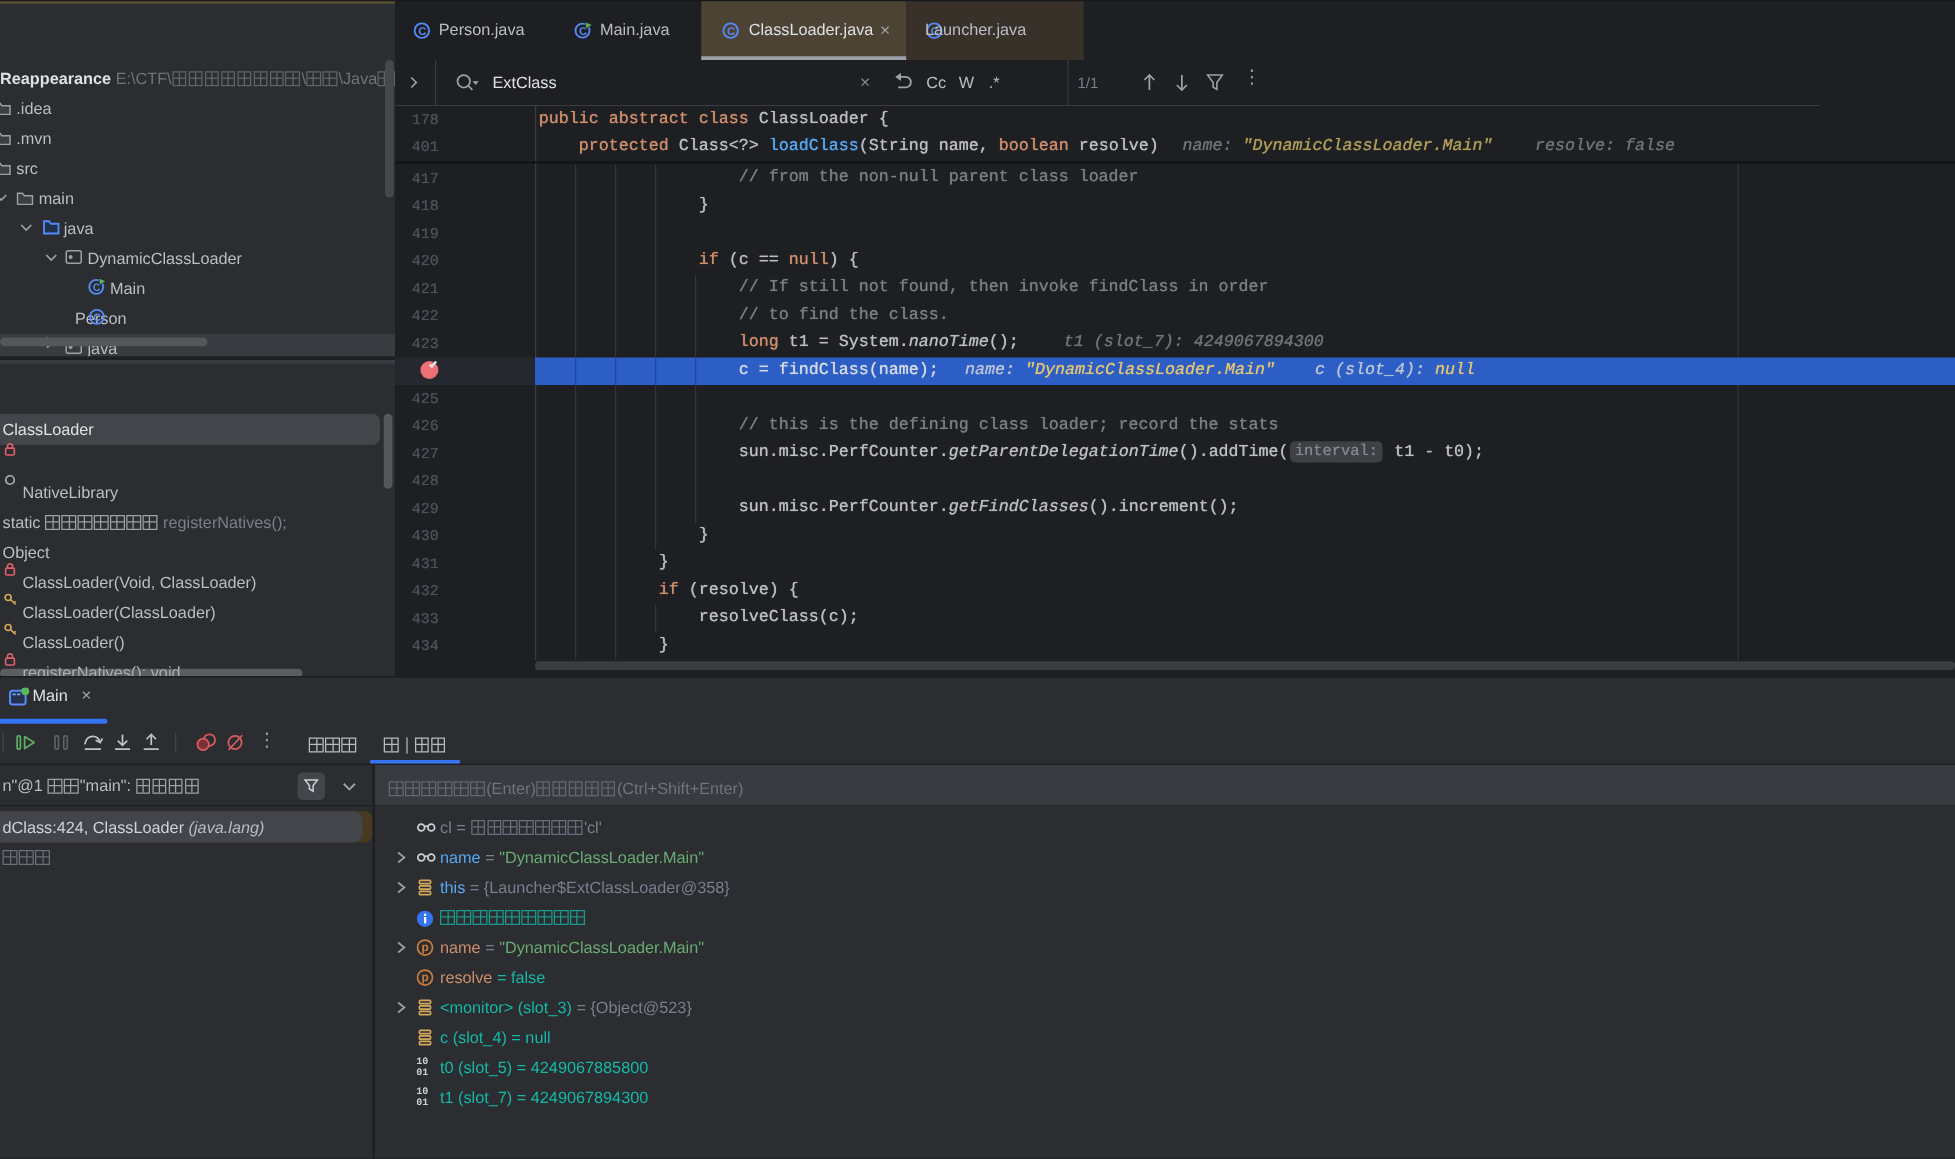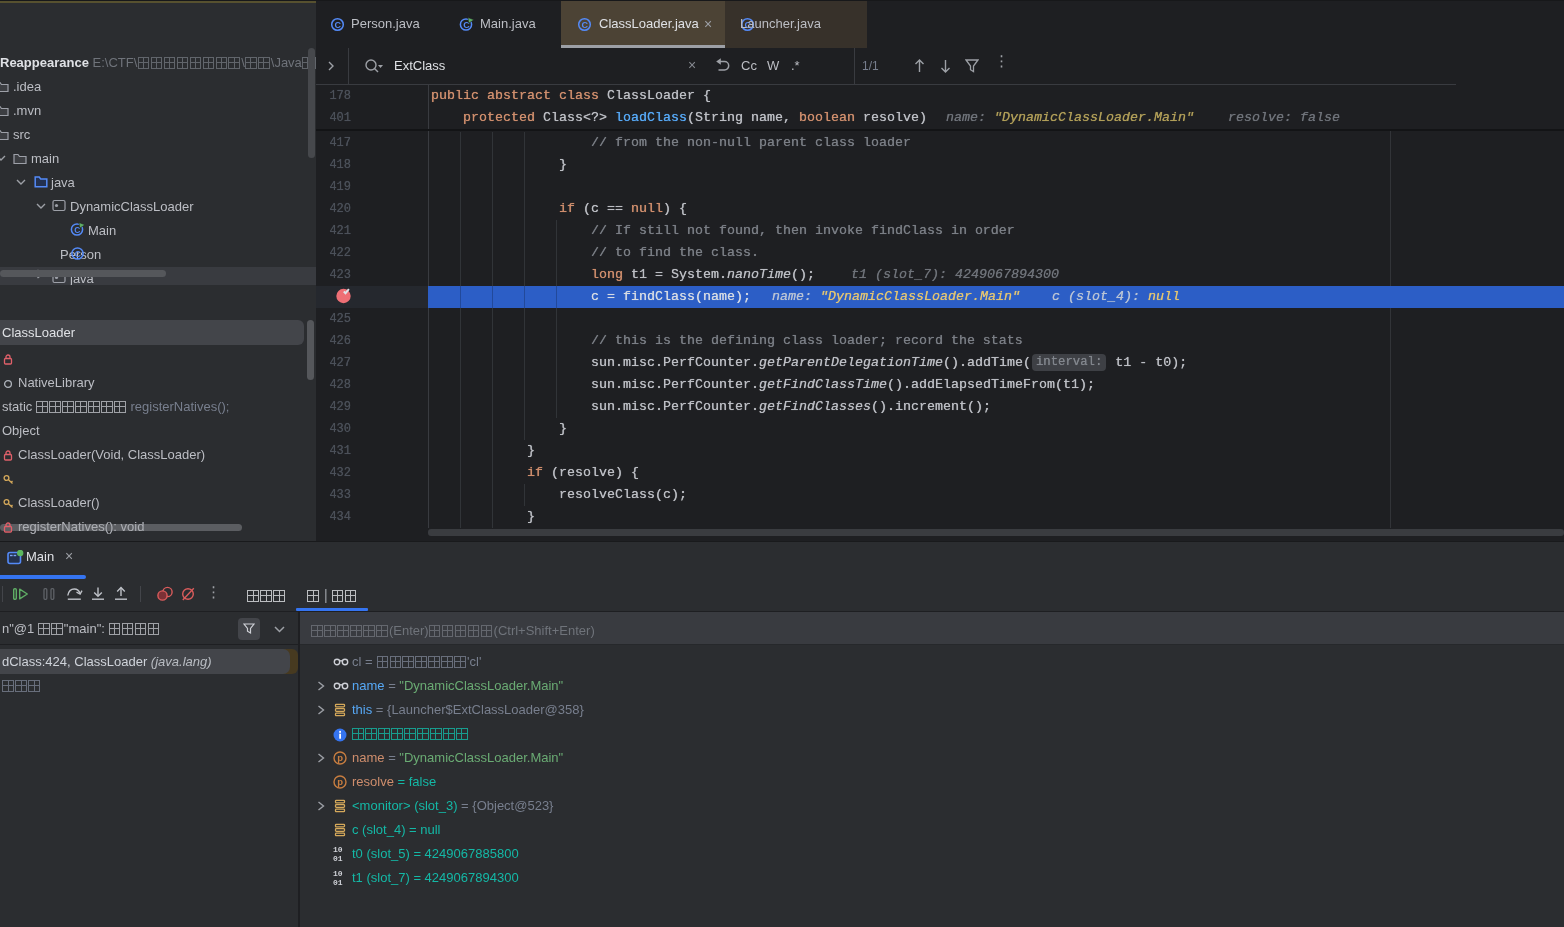--- a/index.html
+++ b/index.html
@@ -74,26 +74,27 @@
         <circle cx="4.5" cy="6.5" r="1.6" fill="#9da0a8"></circle>
       </svg>
   </div>
 
   <div class="abs" style="left:0;top:270px;width:166px;height:7px;background:#55575b;border-radius:4px"></div>
 
   <div class="abs" style="left:308px;top:48px;width:7px;height:110px;background:#46484c;border-radius:4px"></div>
 
   <div class="abs" style="left:0;top:285px;width:316px;height:3px;background:#1e1f22"></div>
 
-  <div class="abs" style="left:0;top:285px;width:316px;height:253px;background:#2b2d30;font-size:13px">
+  <div class="abs" style="left:0;top:296px;width:316px;height:253px;background:#2b2d30;font-size:13px">
     <div class="row" style="top:35px;width:304px;height:25px;line-height:25px;background:#43454a;border-radius:0 6px 6px 0"><span style="margin-left:2px;color:#dfe1e5">ClassLoader</span></div>
     <div class="row" style="top:86px"><span style="margin-left:18px">NativeLibrary</span></div>
     <div class="row" style="top:110px"><span style="margin-left:2px">static <i class="cj"></i><i class="cj"></i><i class="cj"></i><i class="cj"></i><i class="cj"></i><i class="cj"></i><i class="cj"></i> <span style="color:#787f8e">registerNatives();</span></span></div>
     <div class="row" style="top:134px"><span style="margin-left:2px">Object</span></div>
     <div class="row" style="top:158px"><span style="margin-left:18px">ClassLoader(Void, ClassLoader)</span></div>
+    <div class="row" style="top:182px"><span style="margin-left:18px">ClassLoader(ClassLoader)</span></div>
     <div class="row" style="top:206px"><span style="margin-left:18px">ClassLoader()</span></div>
     <div class="row" style="top:230px"><span style="margin-left:18px">registerNatives(): void</span></div>
     <div class="abs" style="left:0;top:239px;width:242px;height:7px;background:rgba(150,153,158,.45);border-radius:4px"></div>
     <div class="abs" style="left:307px;top:35px;width:7px;height:60px;background:#55575b;border-radius:4px"></div>
   </div>
   <div id="structicons">
     <svg class="ic" style="left:3px;top:354px" width="10" height="11" viewBox="0 0 10 11">
         <path d="M3 4.5V3a2 2 0 014 0v1.5" stroke="#e0606a" stroke-width="1.3" fill="none"></path>
         <rect x="1.5" y="4.5" width="7" height="5.5" rx="1" stroke="#e0606a" stroke-width="1.3" fill="none"></rect>
       </svg>
@@ -234,21 +235,20 @@
       <path d="M7.8 3.6l1.7 1.6 3.4-4" stroke="#dfe3e8" stroke-width="2" fill="none"></path>
     </svg>
   <div class="cl" style="top:201px;color:#d7dce4">                    c = findClass(name);</div>
   <div class="hint" style="left:456px;top:201px;color:#bac4d5">name: <span style="color:#e2c573">"DynamicClassLoader.Main"</span>    c (slot_4): <span style="color:#e2c573">null</span></div>
   <div class="ln" style="top:223px">425</div>
   <div class="ln" style="top:245px">426</div>
     <div class="cl" style="top:245px"><span class="cm">                    // this is the defining class loader; record the stats</span></div>
   <div class="ln" style="top:267px">427</div>
     <div class="cl" style="top:267px">                    sun.misc.PerfCounter.<span class="it">getParentDelegationTime</span>().addTime(<span class="chip">interval:</span> t1 - t0);</div>
   <div class="ln" style="top:289px">428</div>
-    <div class="cl" style="top:289px">                    sun.misc.PerfCounter.<span class="it">getFindClassTime</span>().addElapsedTimeFrom(t1);</div>
   <div class="ln" style="top:311px">429</div>
     <div class="cl" style="top:311px">                    sun.misc.PerfCounter.<span class="it">getFindClasses</span>().increment();</div>
   <div class="ln" style="top:333px">430</div>
     <div class="cl" style="top:333px">                }</div>
   <div class="ln" style="top:355px">431</div>
     <div class="cl" style="top:355px">            }</div>
   <div class="ln" style="top:377px">432</div>
     <div class="cl" style="top:377px">            <span class="k">if</span> (resolve) {</div>
   <div class="ln" style="top:399px">433</div>
     <div class="cl" style="top:399px">                resolveClass(c);</div>

